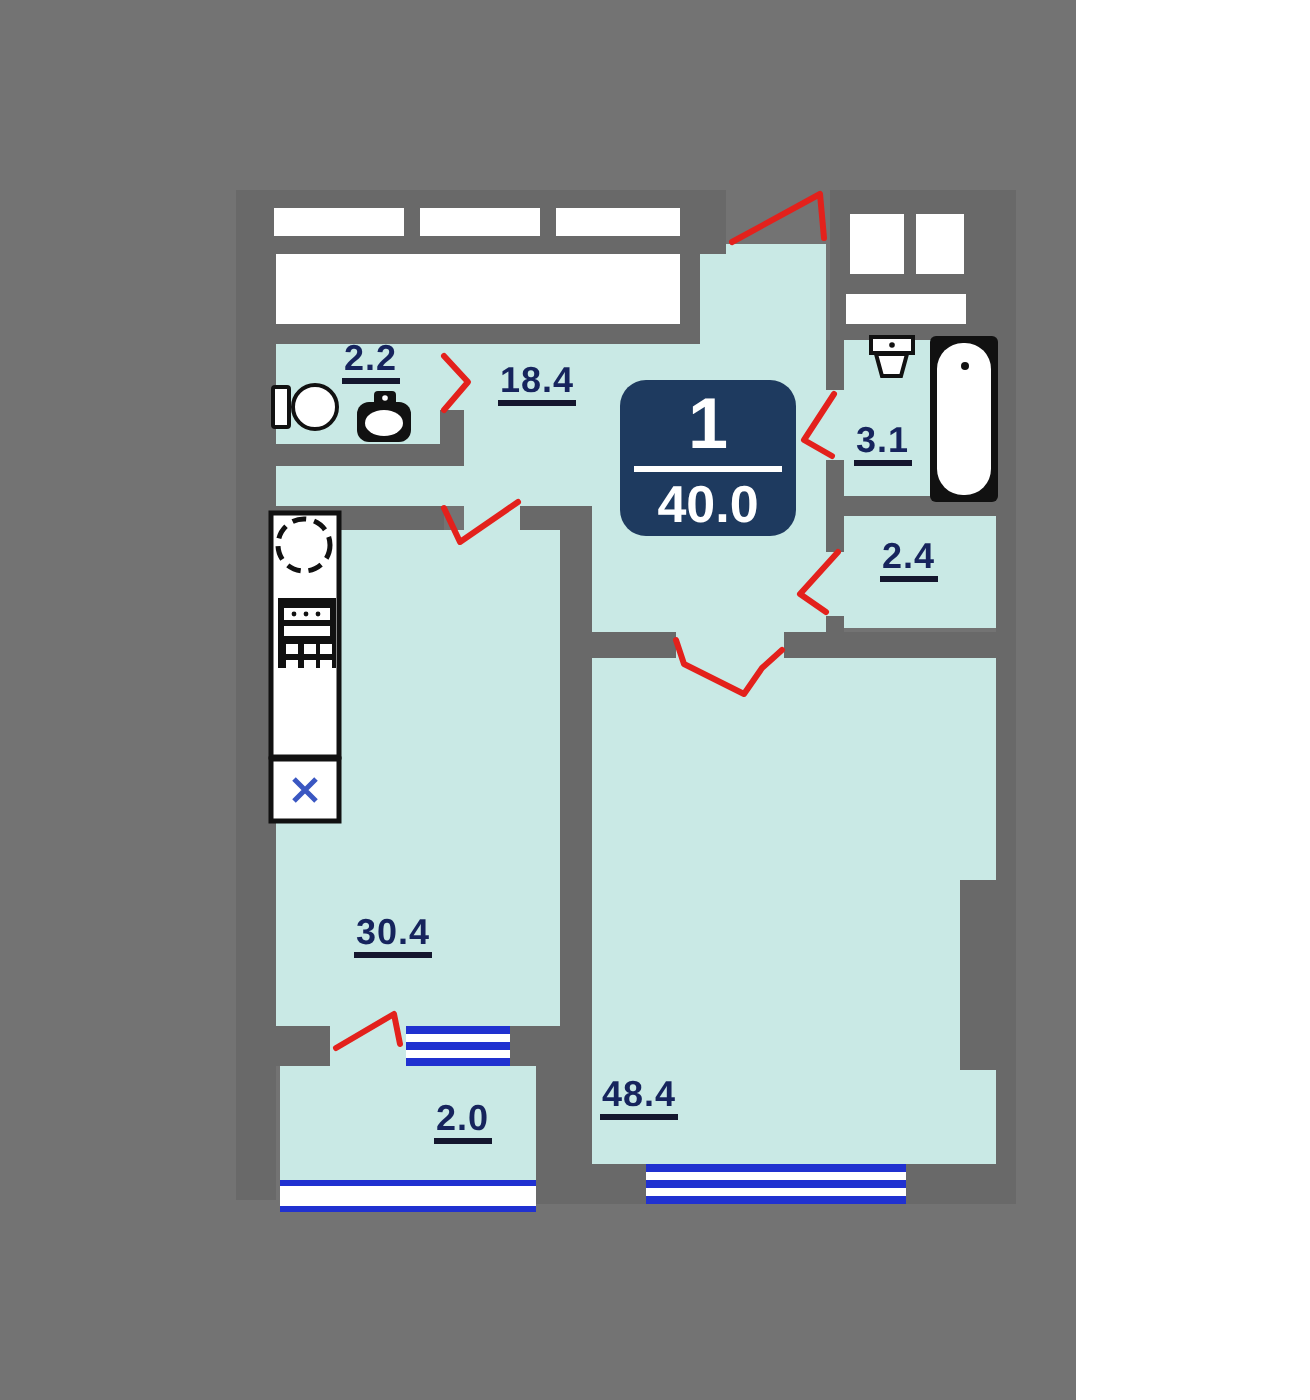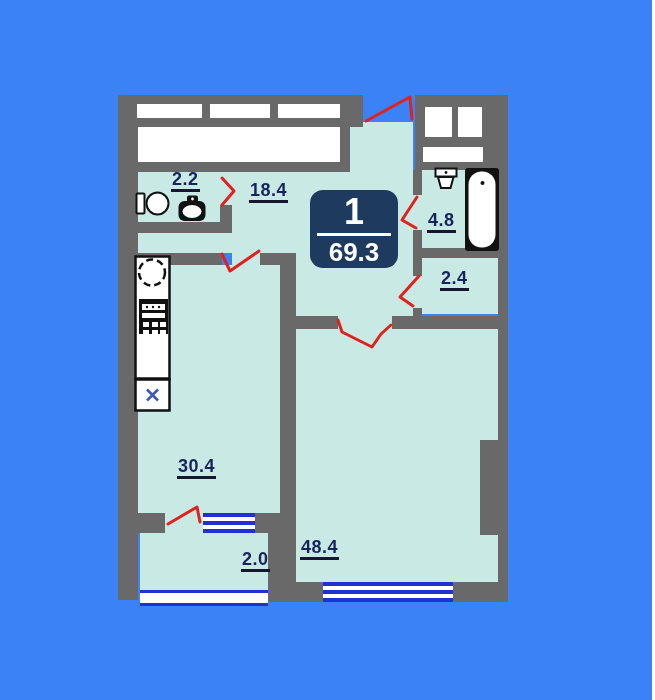--- a/index.html
+++ b/index.html
@@ -1,17 +1,17 @@
 <!DOCTYPE html>
 <html style="--room-fill: #c9e9e5; --wall: #696969; --window-blue: #2031d0; --door-red: #e3211c; --badge-bg: #1e3a5f; --badge-text: #ffffff; --label-text: #16245d;"><head>
 <meta charset="utf-8">
 <style>
   html,body{margin:0;padding:0;background:#fff;}
   *{box-sizing:border-box;}
-  .stage{position:relative;width:652px;height:700px;background:#3b82f6;overflow:hidden;
+  .stage{position:relative;width:538px;height:700px;background:#737373;overflow:hidden;
          font-family:"Liberation Sans", sans-serif;text-decoration:underline;}
   .room{position:absolute;background:var(--room-fill);}
   .wall{position:absolute;background:var(--wall);}
   .white{position:absolute;background:#ffffff;}
   .win-striped{position:absolute;background:repeating-linear-gradient(180deg,var(--window-blue) 0 4px,#ffffff 4px 8px);}
   .win-balcony{position:absolute;background:#ffffff;border-top:3px solid var(--window-blue);border-bottom:3px solid var(--window-blue);}
   .room-label{position:absolute;font-weight:bold;font-size:18px;color:var(--label-text);
               border-bottom:3px solid #14172e;padding:0 1px 0 1px;line-height:1.05;letter-spacing:0.5px;}
   .badge{position:absolute;left:310px;top:190px;width:88px;height:78px;background:var(--badge-bg);
          border-radius:13px;display:flex;flex-direction:column;align-items:center;justify-content:center;
@@ -133,25 +133,25 @@
     <path class="door" d="M222,178 L234,191 L222,205"></path>
     <path class="door" d="M417,197 L402,220 L416,228"></path>
     <path class="door" d="M419,276 L400,297 L413,306"></path>
     <path class="door" d="M338,320 L342,332 L372,347 L381,334 L391,325"></path>
     <path class="door" d="M222,254 L230,271 L259,251"></path>
     <path class="door" d="M168,524 L197,507 L200,522"></path>
   </svg>
 
   <span class="room-label" style="left:171px;top:170px;">2.2</span>
   <span class="room-label" style="left:249px;top:181px;">18.4</span>
-  <span class="room-label" style="left:427px;top:211px;">4.8</span>
+  <span class="room-label" style="left:427px;top:211px;">3.1</span>
   <span class="room-label" style="left:440px;top:269px;">2.4</span>
   <span class="room-label" style="left:177px;top:457px;">30.4</span>
   <span class="room-label" style="left:300px;top:538px;">48.4</span>
-  <span class="room-label" style="left:217px;top:550px;margin-left:24px;">2.0</span>
+  <span class="room-label" style="left:217px;top:550px;">2.0</span>
 
   <div class="badge">
     <div class="num">1</div>
     <div class="divider"></div>
-    <div class="area">69.3</div>
+    <div class="area">40.0</div>
   </div>
 
 </div>
 
 </body></html>

